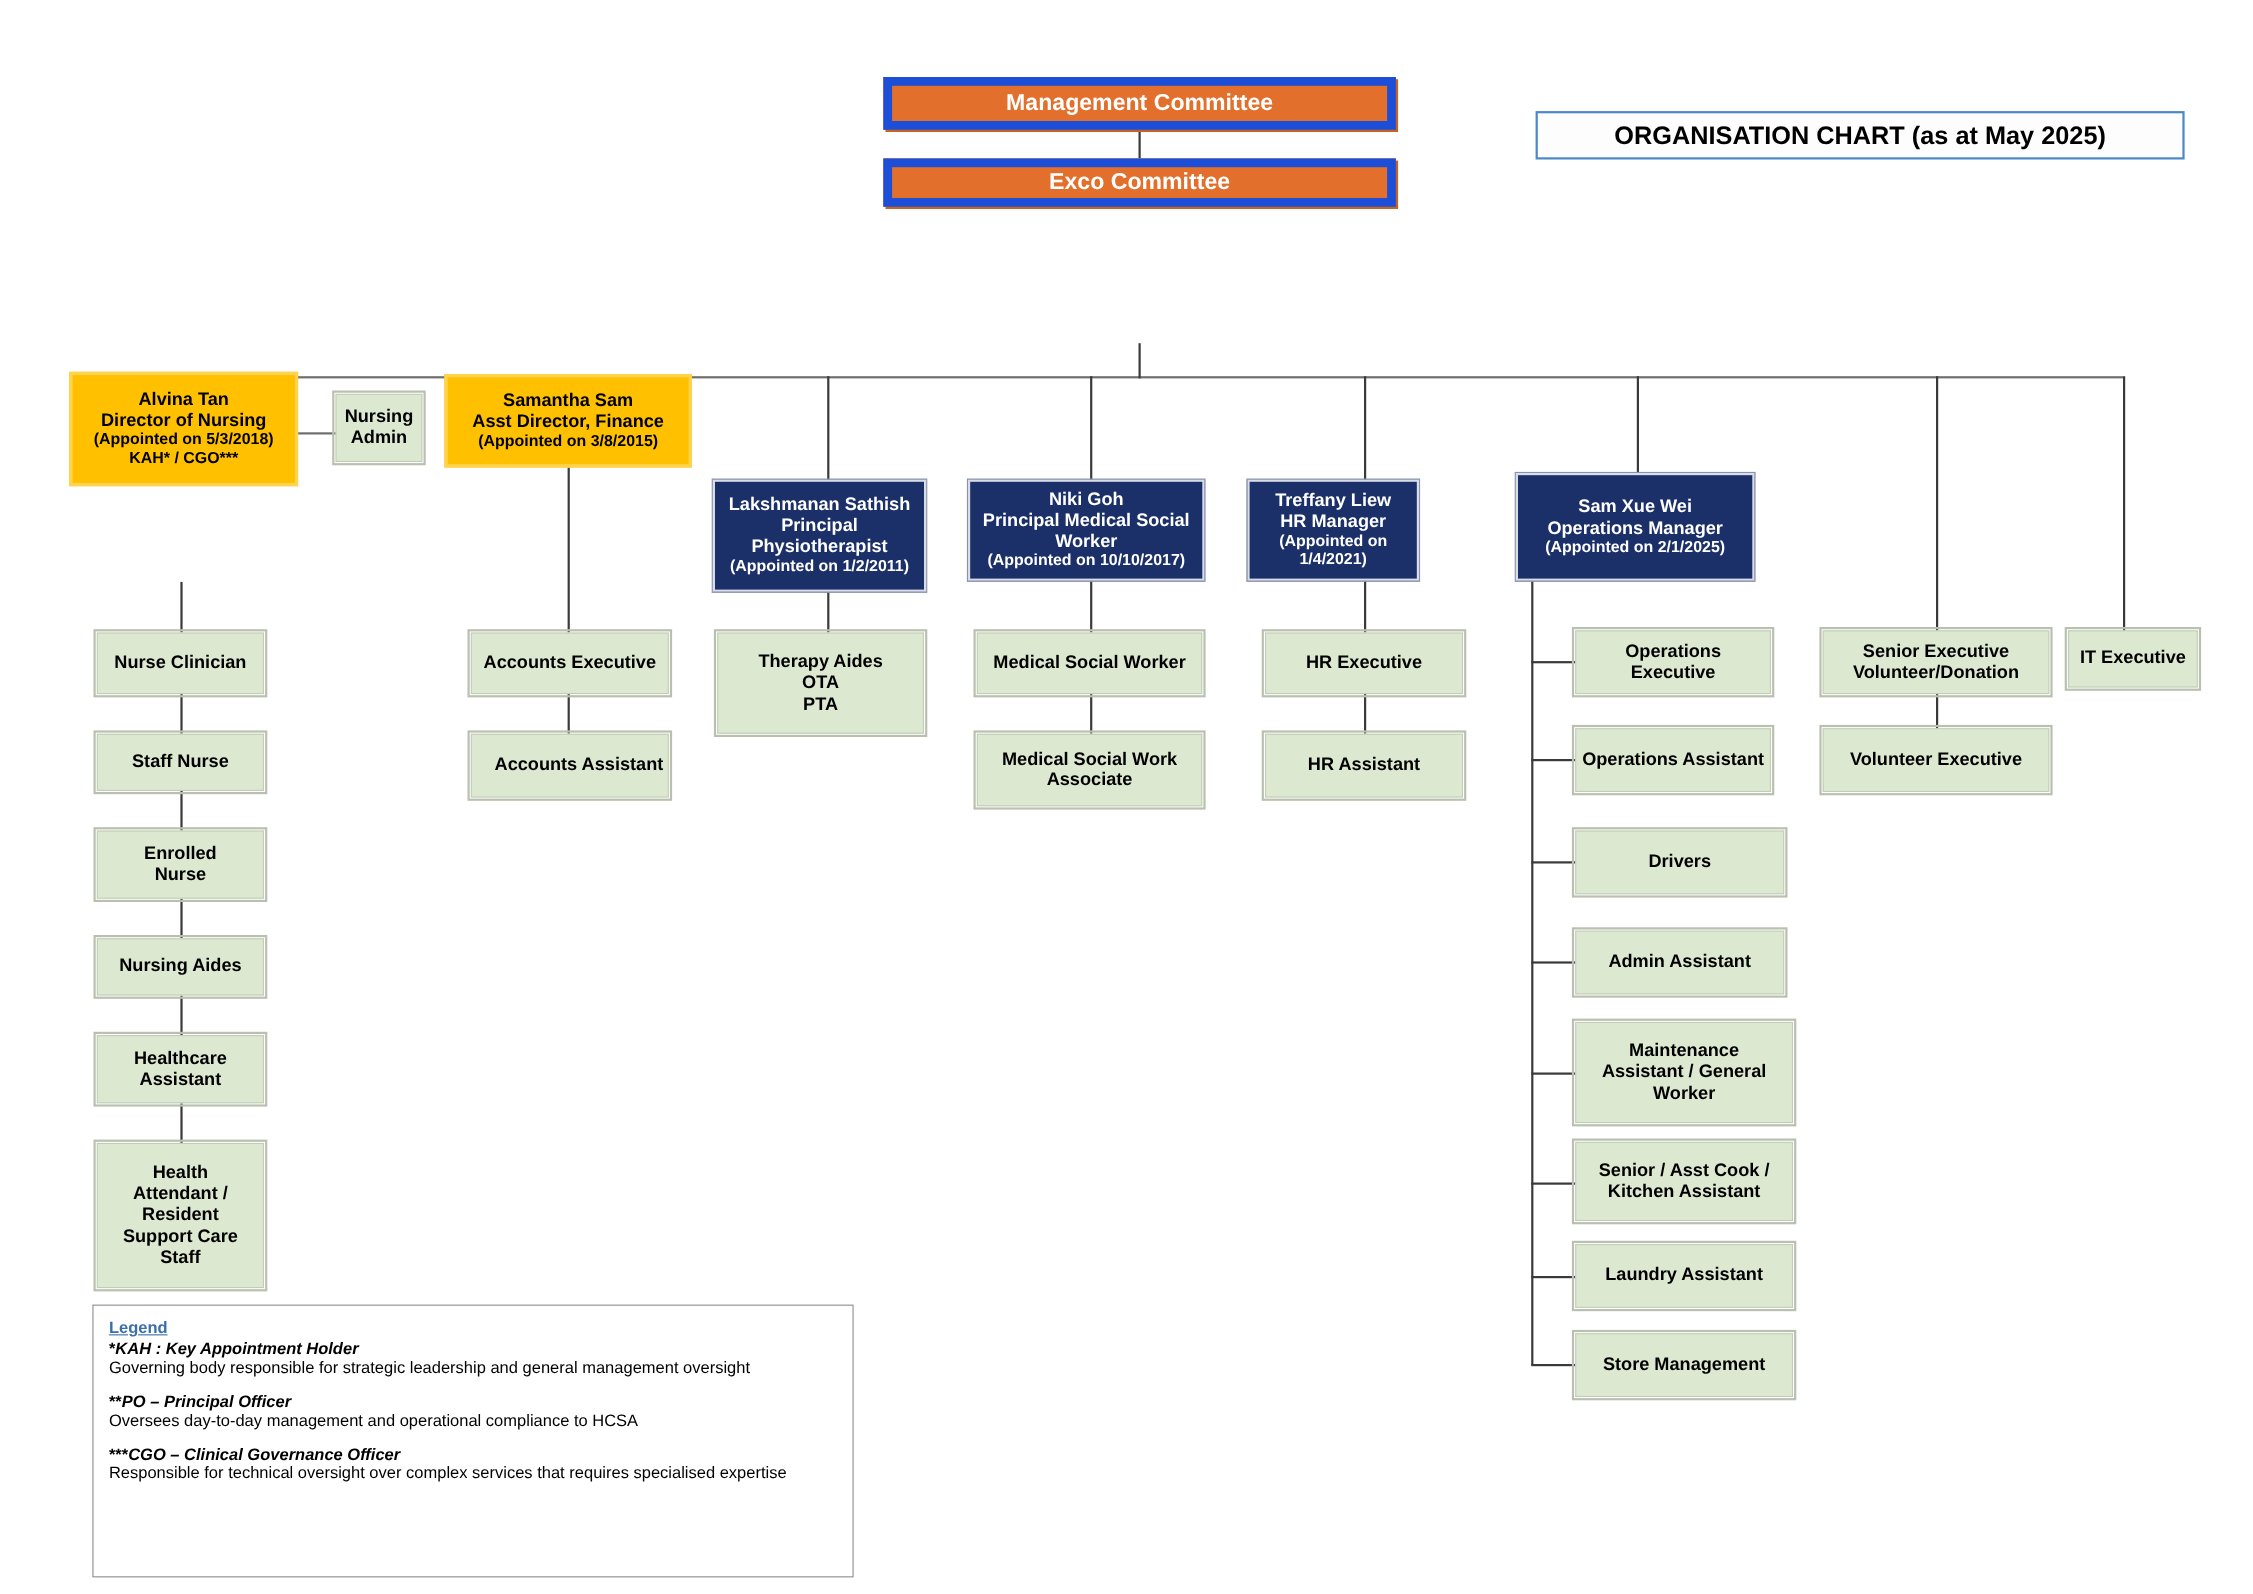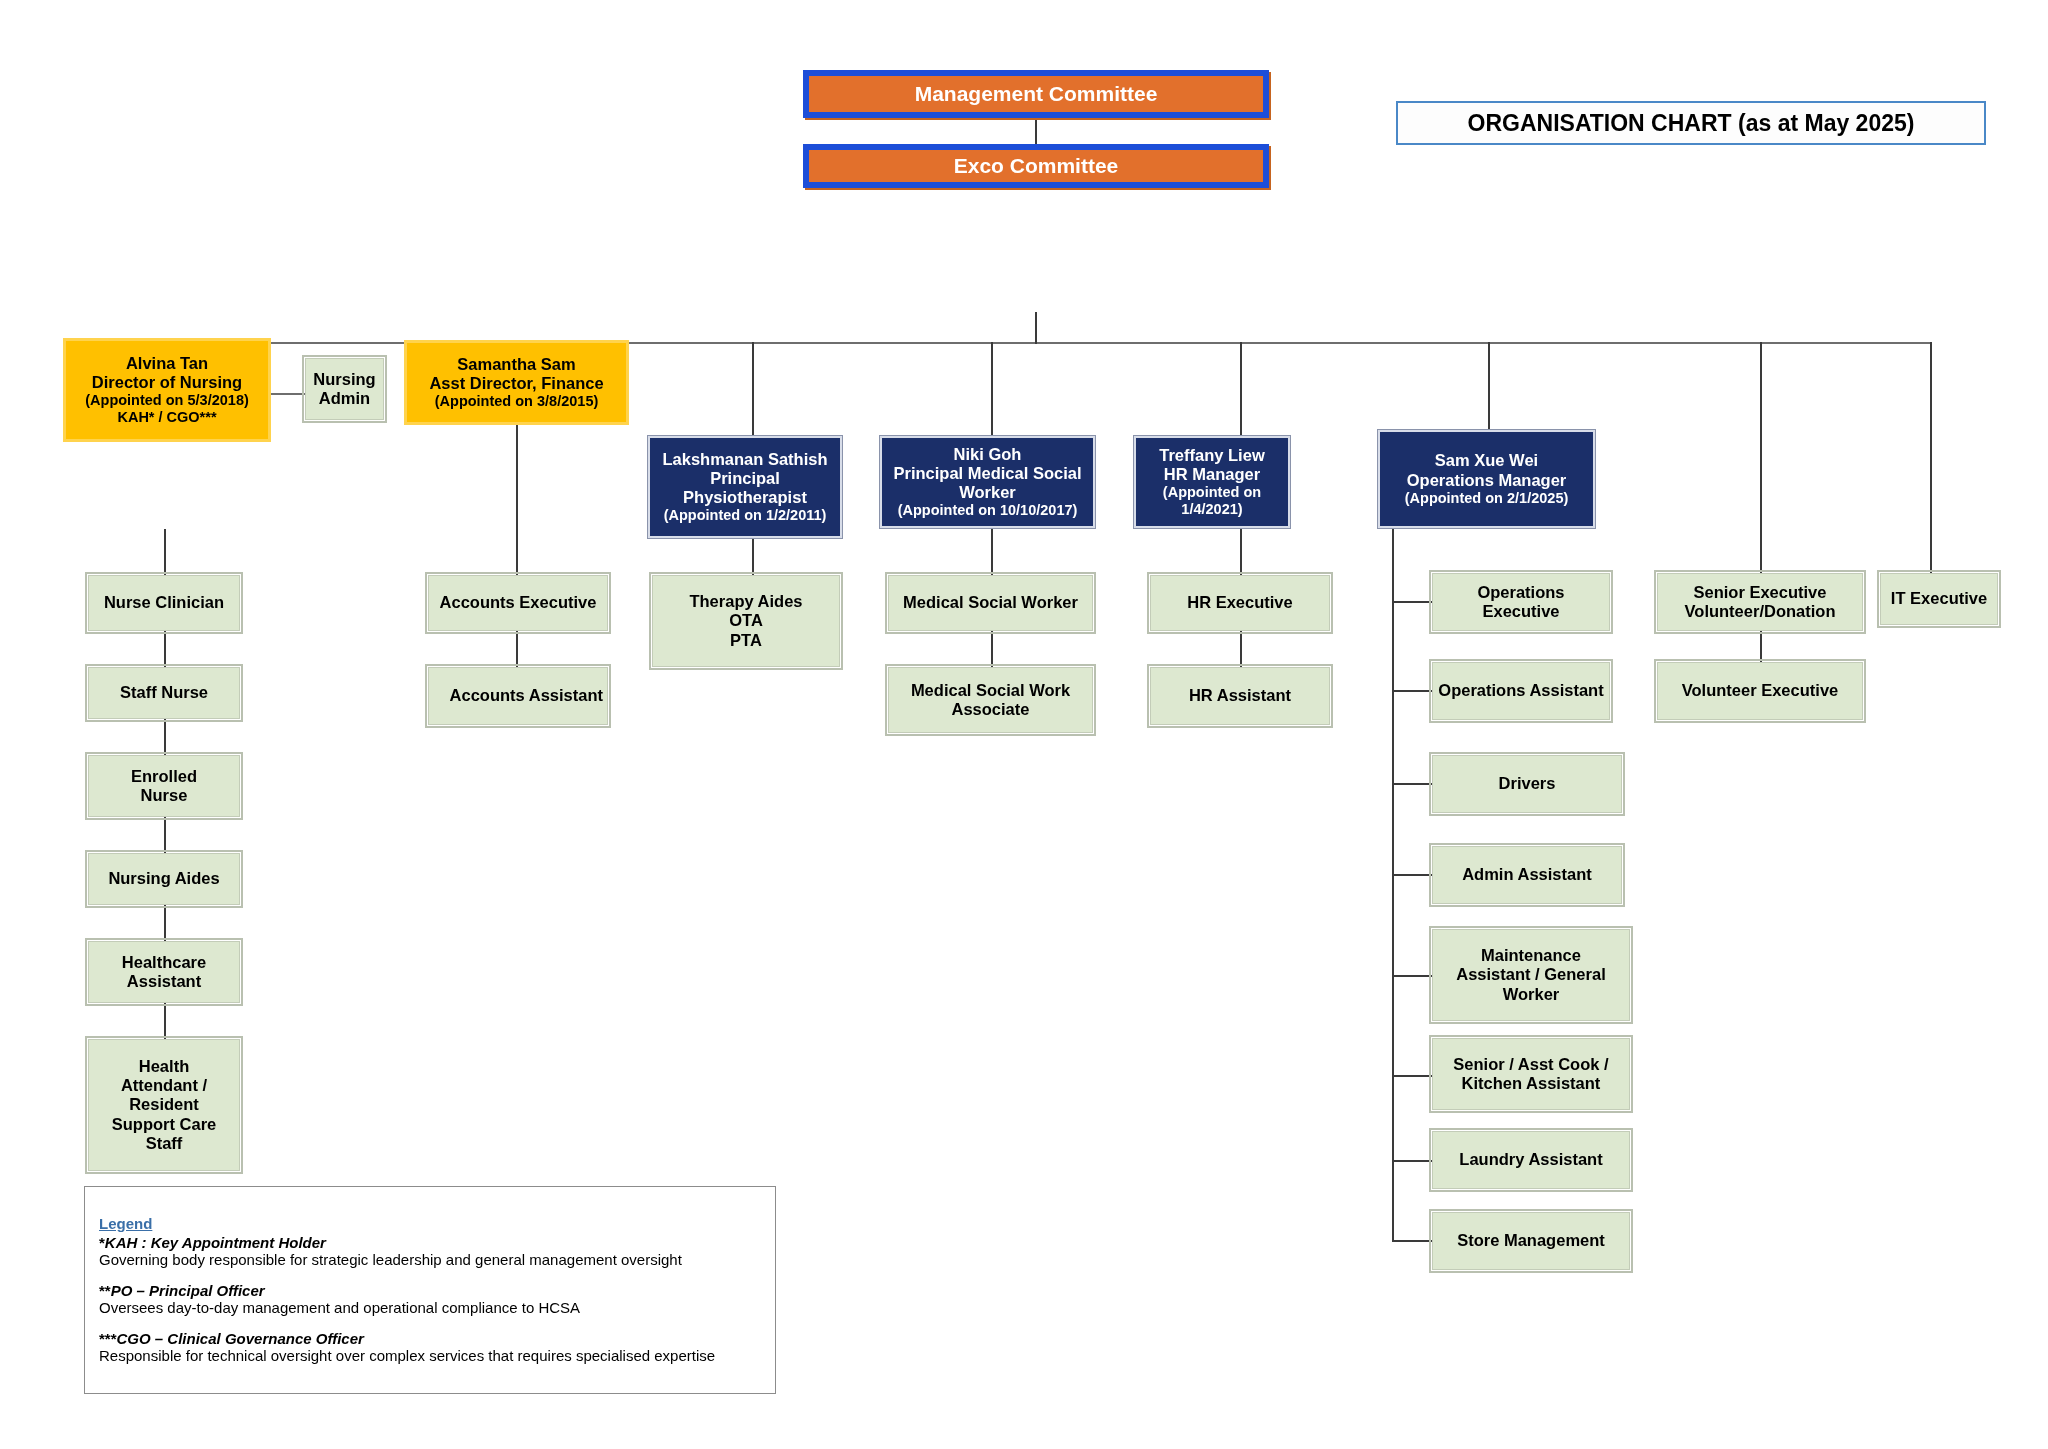--- a/index.html
+++ b/index.html
@@ -33,21 +33,21 @@
   }
   .node .txt {
     width: 100%;
     padding: 0 4px;
     box-sizing: border-box;
   }
 
   
   .orange {
     background: #e2702c;
-    border: 6px solid #1d4ed8;
+    border: 8px solid #1d4ed8;
     box-shadow: 2px 2px 0 0 #c6641f;
     color: #ffffff;
     font-weight: bold;
     font-size: 21px;
   }
   .orange.ceo { font-size: 21px; }
   .orange .sub {
     display: block;
     font-size: 15px;
     font-weight: bold;
@@ -127,25 +127,25 @@
     color: #000000;
     z-index: 6;
   }
 
   
   #legend {
     position: absolute;
     left: 84px;
     top: 1186px;
     width: 692px;
-    height: 208px;
+    height: 248px;
     box-sizing: border-box;
     border: 1px solid #8c8c8c;
     background: #ffffff;
-    padding: 28px 14px;
+    padding: 12px 14px;
     z-index: 6;
   }
   #legend .lg-title {
     color: #3a6fa8;
     font-weight: bold;
     font-size: 15px;
     text-decoration: underline;
     margin-bottom: 2px;
   }
   #legend .lg-term {

